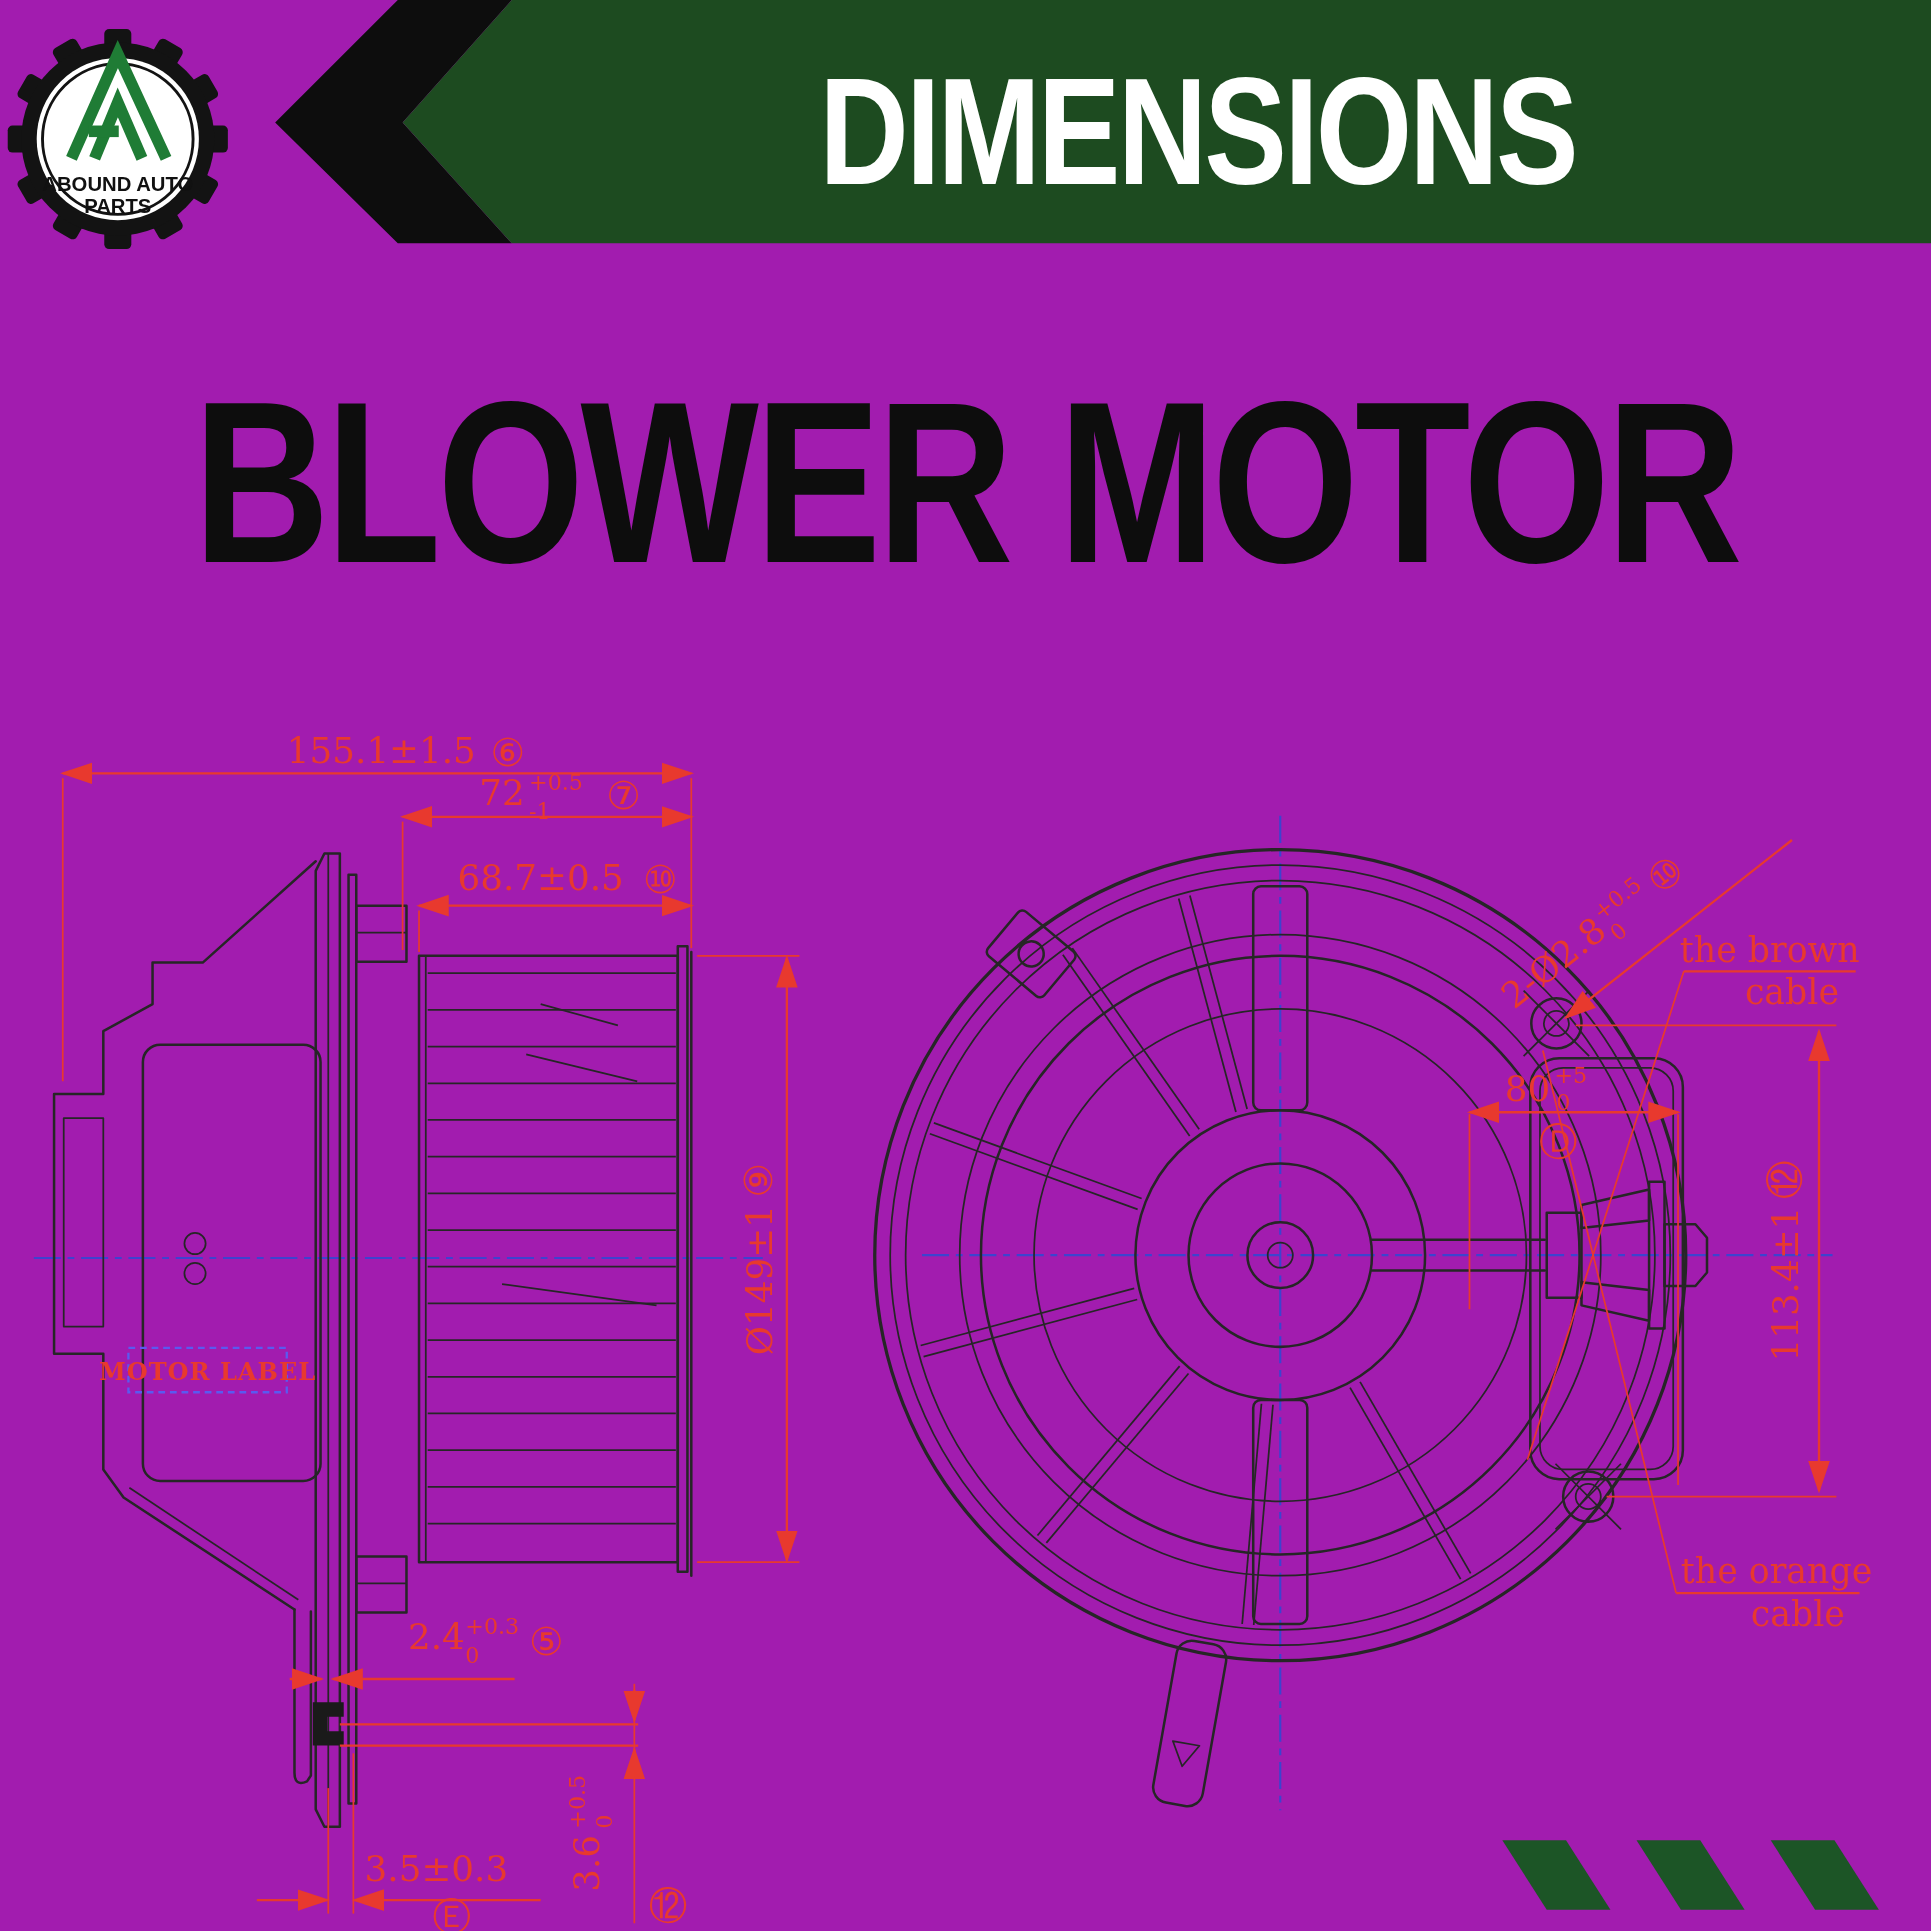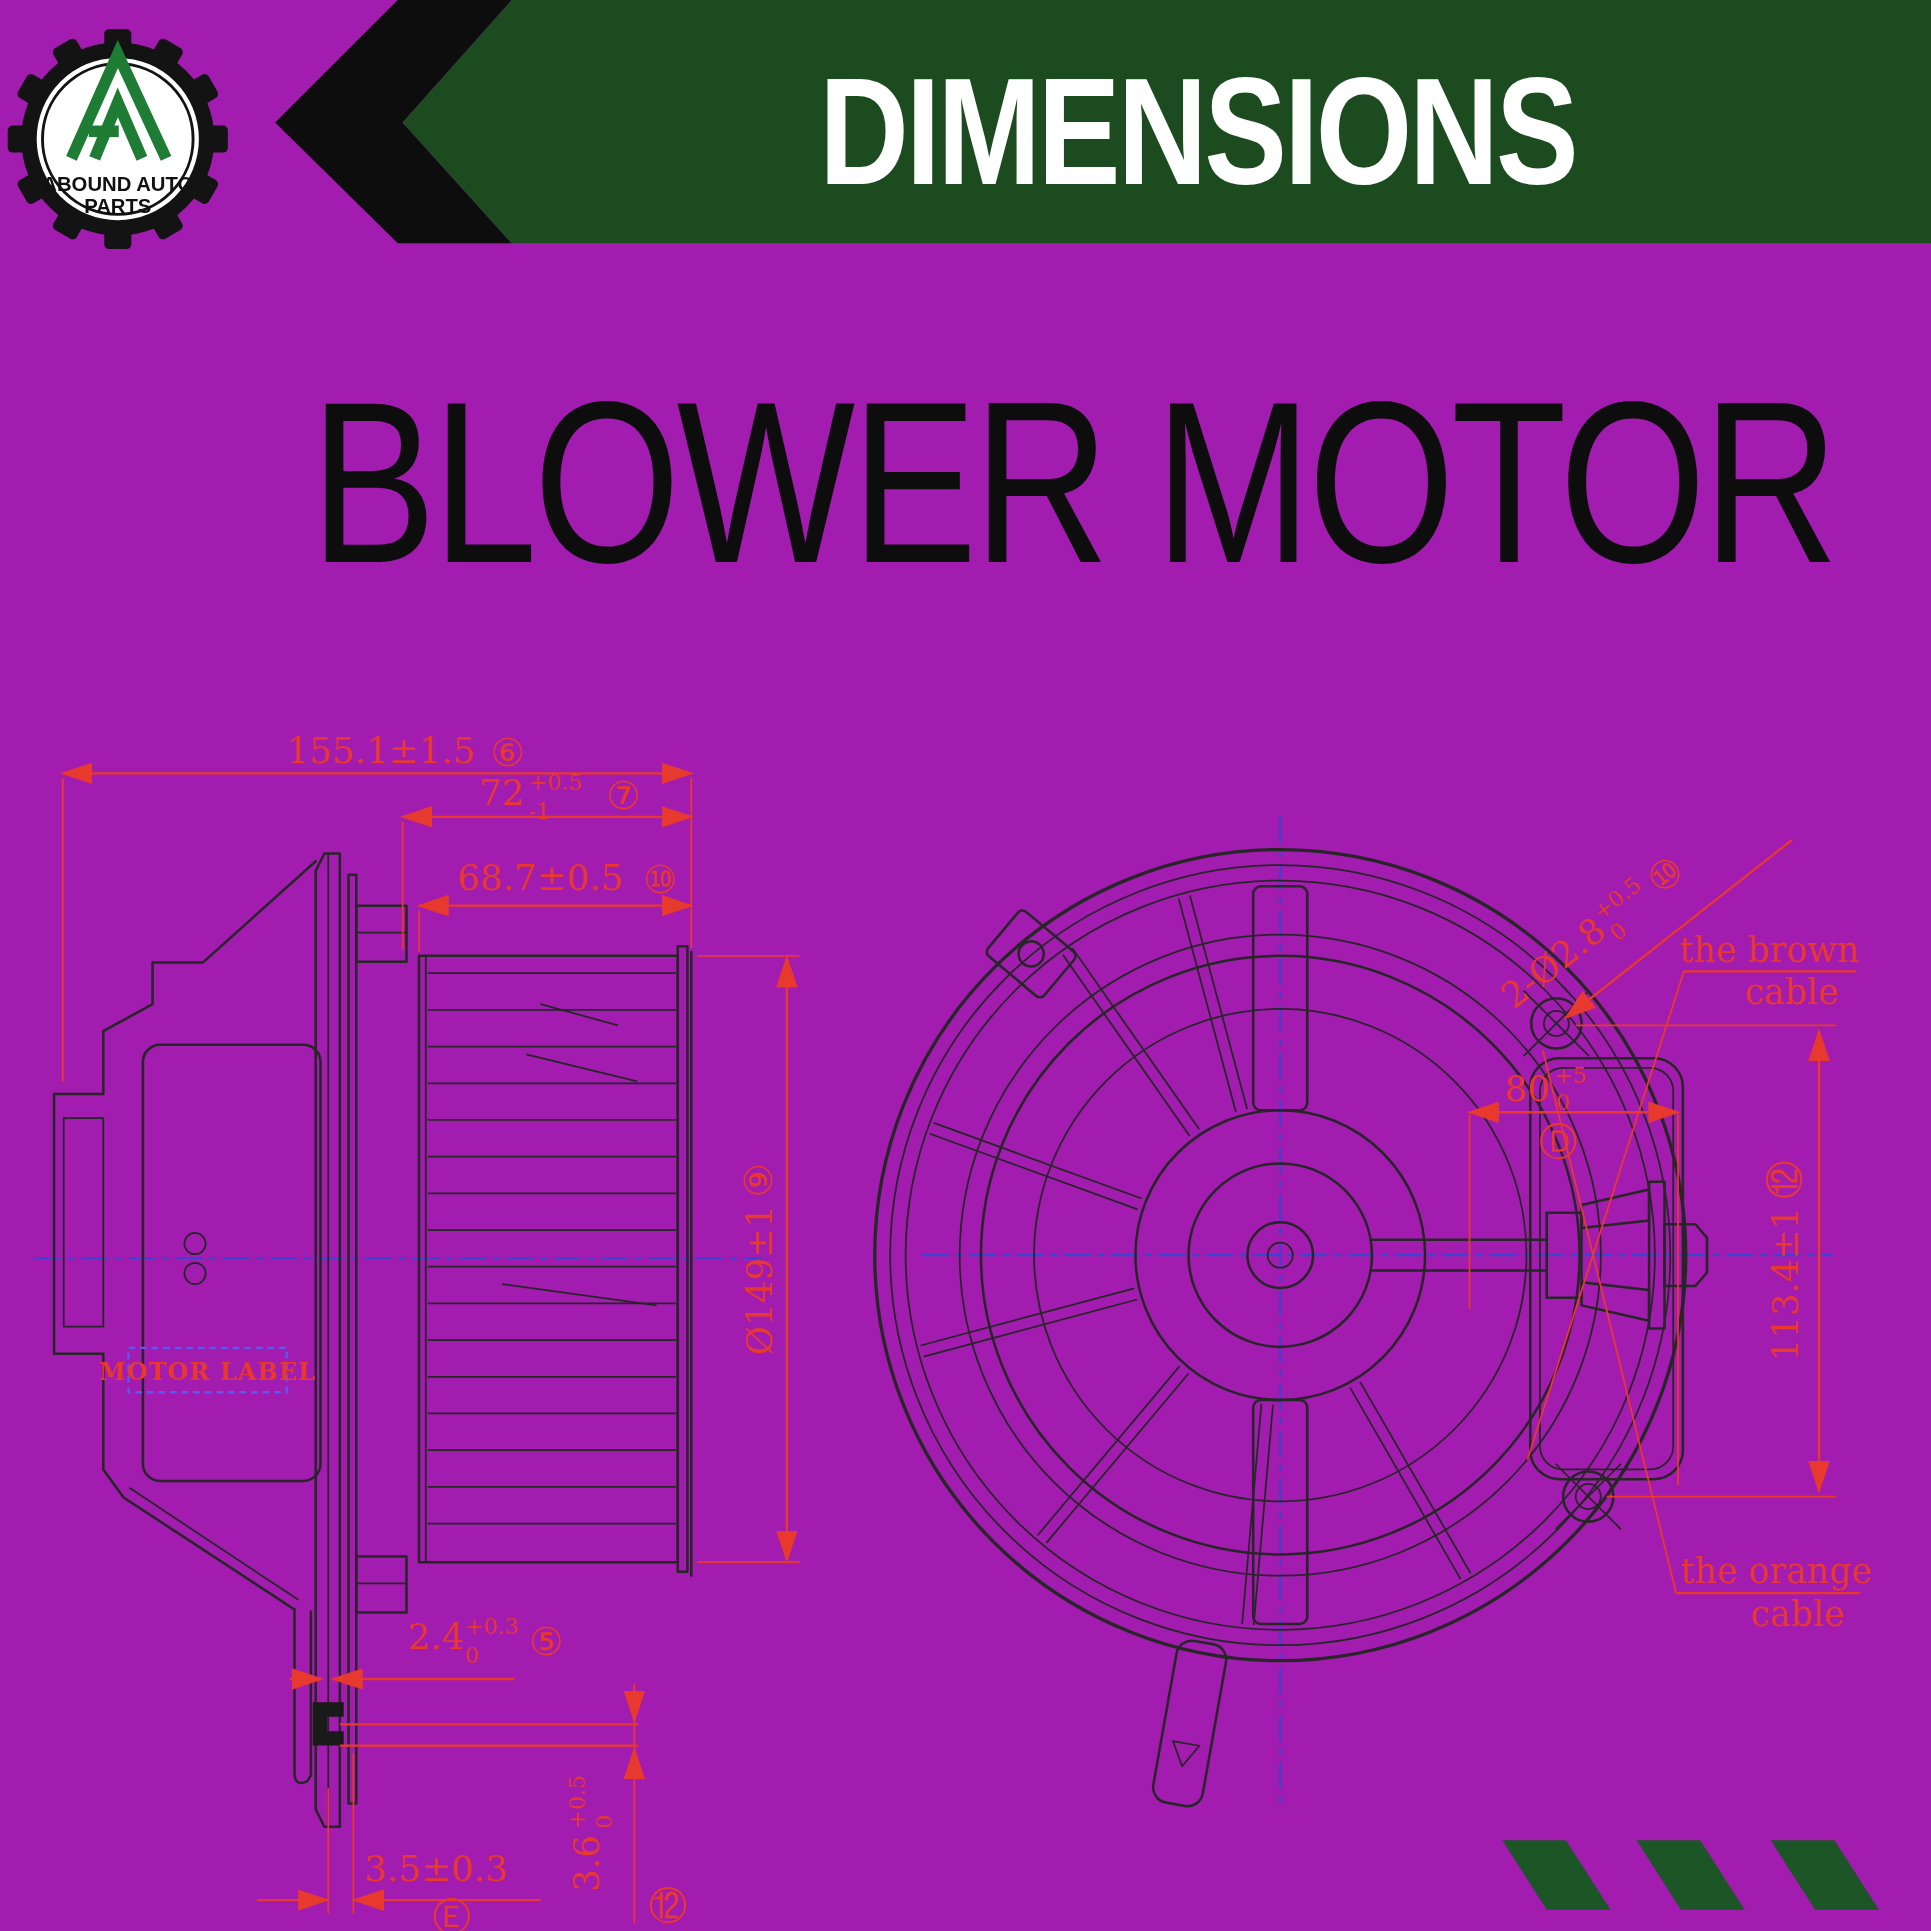--- a/index.html
+++ b/index.html
@@ -22,22 +22,22 @@
   .dimtxt{font-family:"DejaVu Serif",serif;font-size:37px;fill:#e8392e;}
   .dimsmall{font-family:"DejaVu Serif",serif;font-size:23px;fill:#e8392e;}
   .balloon{font-family:"DejaVu Sans",sans-serif;font-size:40px;fill:#e8392e;}
   .cable{font-family:"DejaVu Serif",serif;font-size:36px;fill:#e8392e;}
   .labeltxt{font-family:"DejaVu Serif",serif;font-size:25px;font-weight:bold;fill:#e8392e;letter-spacing:1px;}
   .logotxt{font-family:"Liberation Sans",sans-serif;font-size:21px;font-weight:bold;fill:#111111;}
   
   .banner-title{position:absolute;left:792px;top:44px;width:811px;text-align:center;
     color:#ffffff;font-weight:800;font-size:124px;letter-spacing:-2.9px;white-space:nowrap;}
   .banner-title>span{display:inline-block;transform:scaleY(1.23);transform-origin:top center;}
-  .main-title{position:absolute;left:97px;top:350px;width:1738px;text-align:right;
-    color:#0d0d0d;font-weight:400;font-size:189px;letter-spacing:-3.9px;white-space:nowrap;}
+  .main-title{position:absolute;left:97px;top:350px;width:1738px;text-align:center;
+    color:#0d0d0d;font-weight:700;font-size:189px;letter-spacing:-3.9px;white-space:nowrap;}
   .main-title>span{display:inline-block;transform:scaleY(1.22);transform-origin:top center;}
   .sub-title{position:absolute;left:97px;top:568px;width:1738px;text-align:center;
     color:#0d0d0d;font-weight:800;font-size:70px;letter-spacing:-1.9px;white-space:nowrap;}
   .sub-title>span{display:inline-block;transform:scaleY(1.12);transform-origin:top center;}
 </style>
 </head>
 <body>
 
 <div class="page">
 

